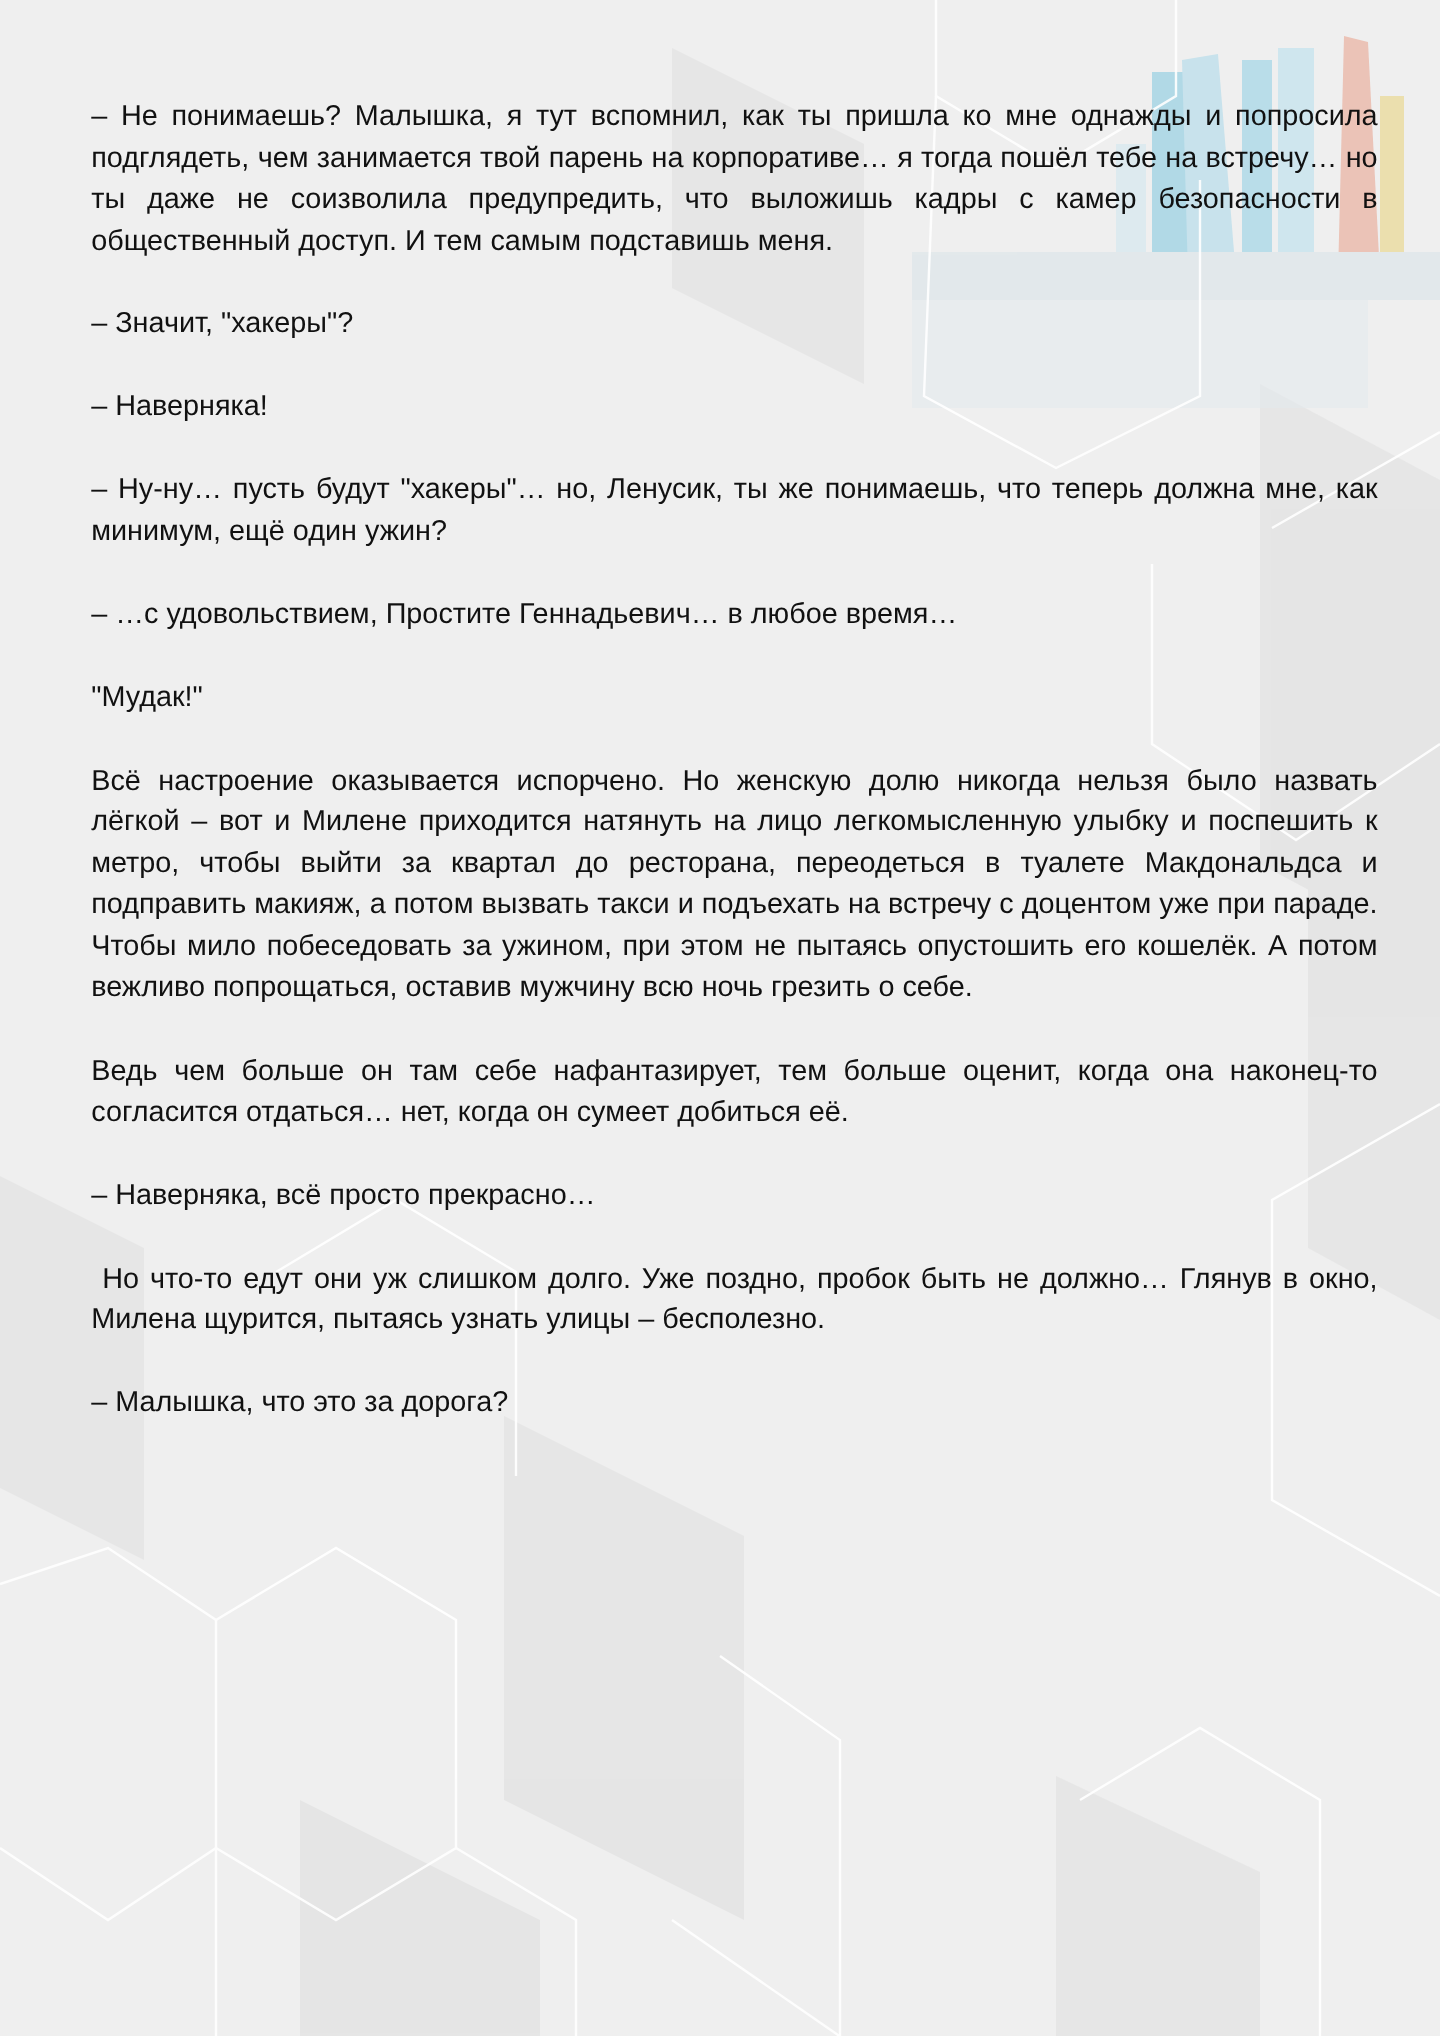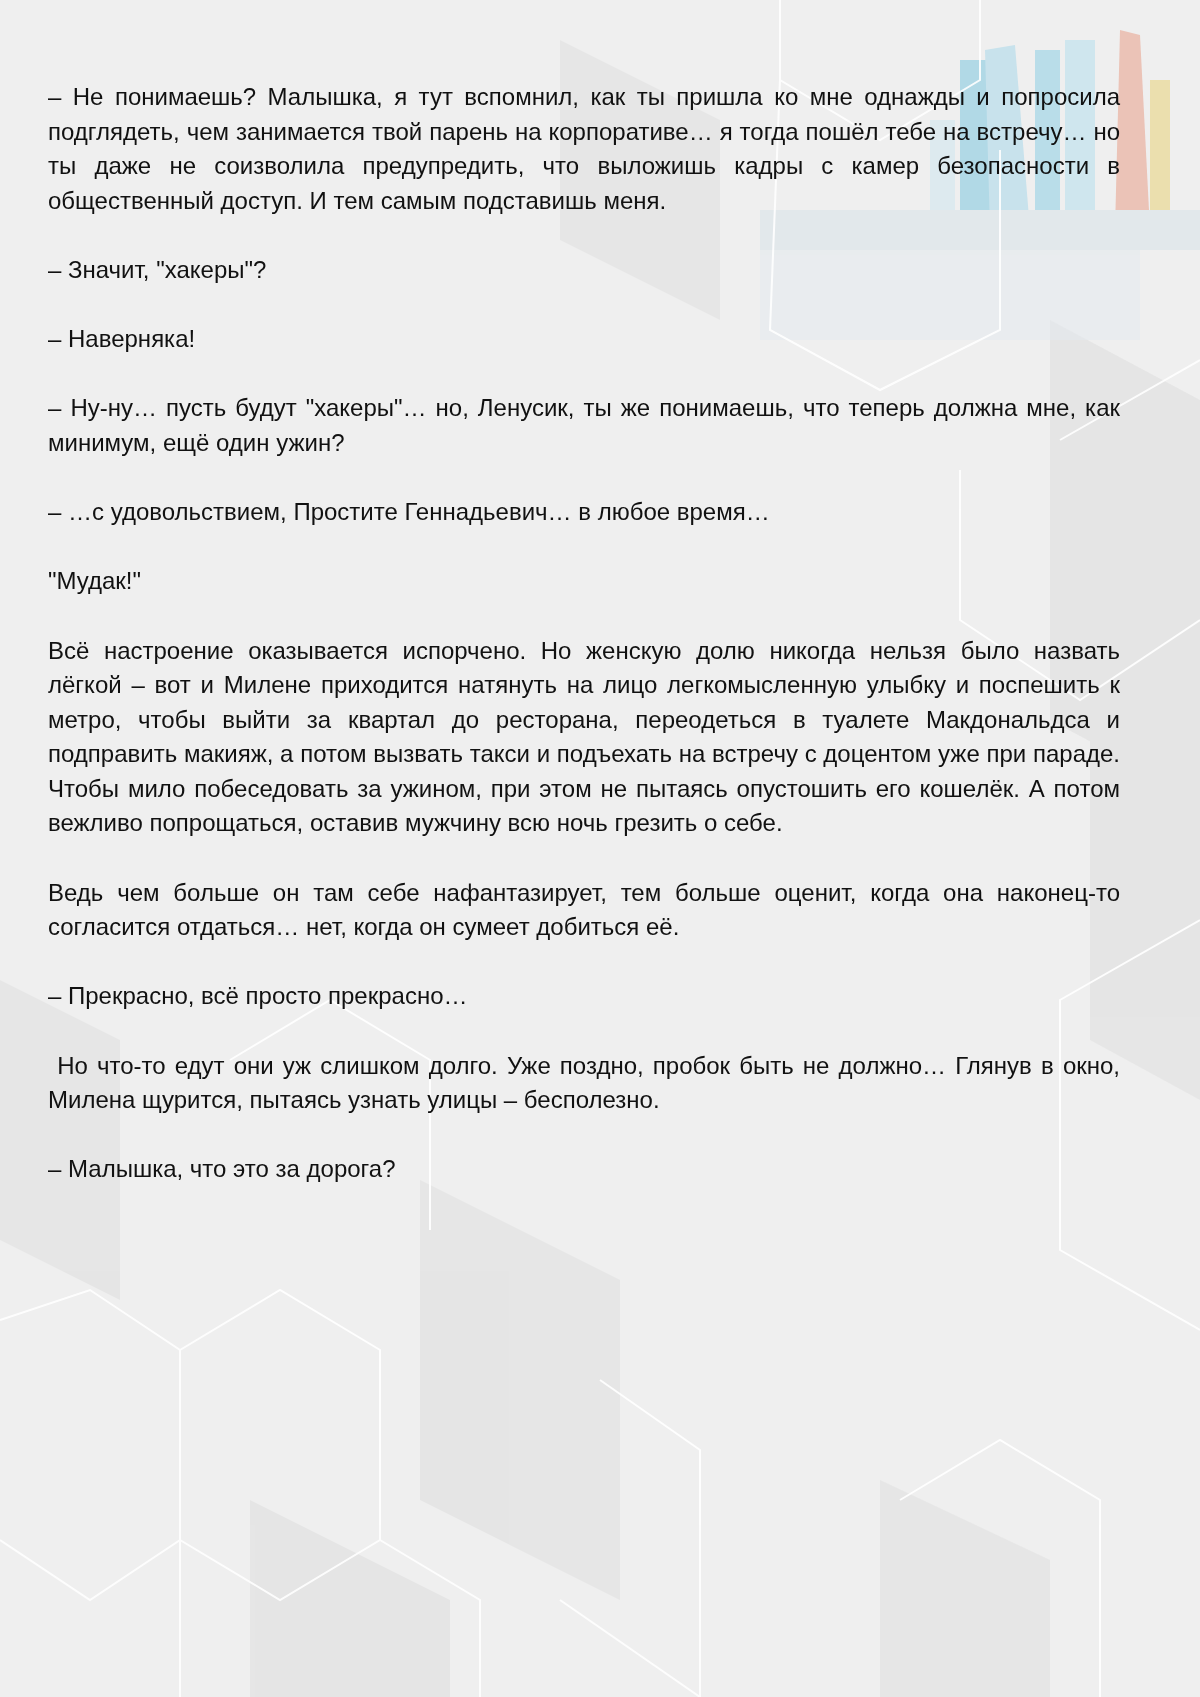--- a/index.html
+++ b/index.html
@@ -3,21 +3,21 @@
 <meta charset="utf-8">
 <style>
   html, body { margin: 0; padding: 0; }
   body {
     width: 1200px; height: 1697px; position: relative; overflow: hidden;
     background: #efefef;
     font-family: "Liberation Sans", "DejaVu Sans", sans-serif;
   }
   .bg { position: absolute; inset: 0; z-index: 0; }
   .page-text {
-    position: absolute; left: 48px; top: 80px; width: 1072px; z-index: 2;
+    position: absolute; left: 76px; top: 80px; width: 1072px; z-index: 2;
     color: #111; font-size: 24px; line-height: 34.6px;
   }
   .para { margin: 0 0 34.6px 0; text-align: justify; }
   .para.left { text-align: left; }
 </style>
 </head>
 <body>
 
 <svg class="bg" width="1200" height="1697" viewBox="0 0 1200 1697">
 
@@ -62,16 +62,16 @@
 
 <main class="page-text">
   <p class="para">– Не понимаешь? Малышка, я тут вспомнил, как ты пришла ко мне однажды и попросила подглядеть, чем занимается твой парень на корпоративе… я тогда пошёл тебе на встречу…  но ты даже не соизволила предупредить, что выложишь кадры с камер безопасности в общественный доступ. И тем самым подставишь меня.</p>
   <p class="para left">– Значит, "хакеры"?</p>
   <p class="para left">– Наверняка!</p>
   <p class="para">– Ну-ну… пусть будут "хакеры"… но, Ленусик, ты же понимаешь, что теперь должна мне, как минимум, ещё один ужин?</p>
   <p class="para left">– …с удовольствием, Простите Геннадьевич… в любое время…</p>
   <p class="para left">"Мудак!"</p>
   <p class="para">Всё настроение оказывается испорчено. Но женскую долю никогда нельзя было назвать лёгкой – вот и Милене приходится натянуть на лицо легкомысленную улыбку и поспешить к метро, чтобы выйти за квартал до ресторана, переодеться в туалете Макдональдса и подправить макияж, а потом вызвать такси и подъехать на встречу с доцентом уже при параде. Чтобы мило побеседовать за ужином, при этом не пытаясь опустошить его кошелёк. А потом вежливо попрощаться, оставив мужчину всю ночь грезить о себе.</p>
   <p class="para">Ведь чем больше он там себе нафантазирует, тем больше оценит, когда она наконец-то согласится отдаться… нет, когда он сумеет добиться её.</p>
-  <p class="para left">– Прекрасно, всё просто прекрасно…</p>
+  <p class="para left">– Наверняка, всё просто прекрасно…</p>
   <p class="para" style="white-space: pre-wrap;"> Но что-то едут они уж слишком долго. Уже поздно, пробок быть не должно… Глянув в окно, Милена щурится, пытаясь узнать улицы – бесполезно.</p>
   <p class="para left">– Малышка, что это за дорога?</p>
 </main>
 
 </body></html>

